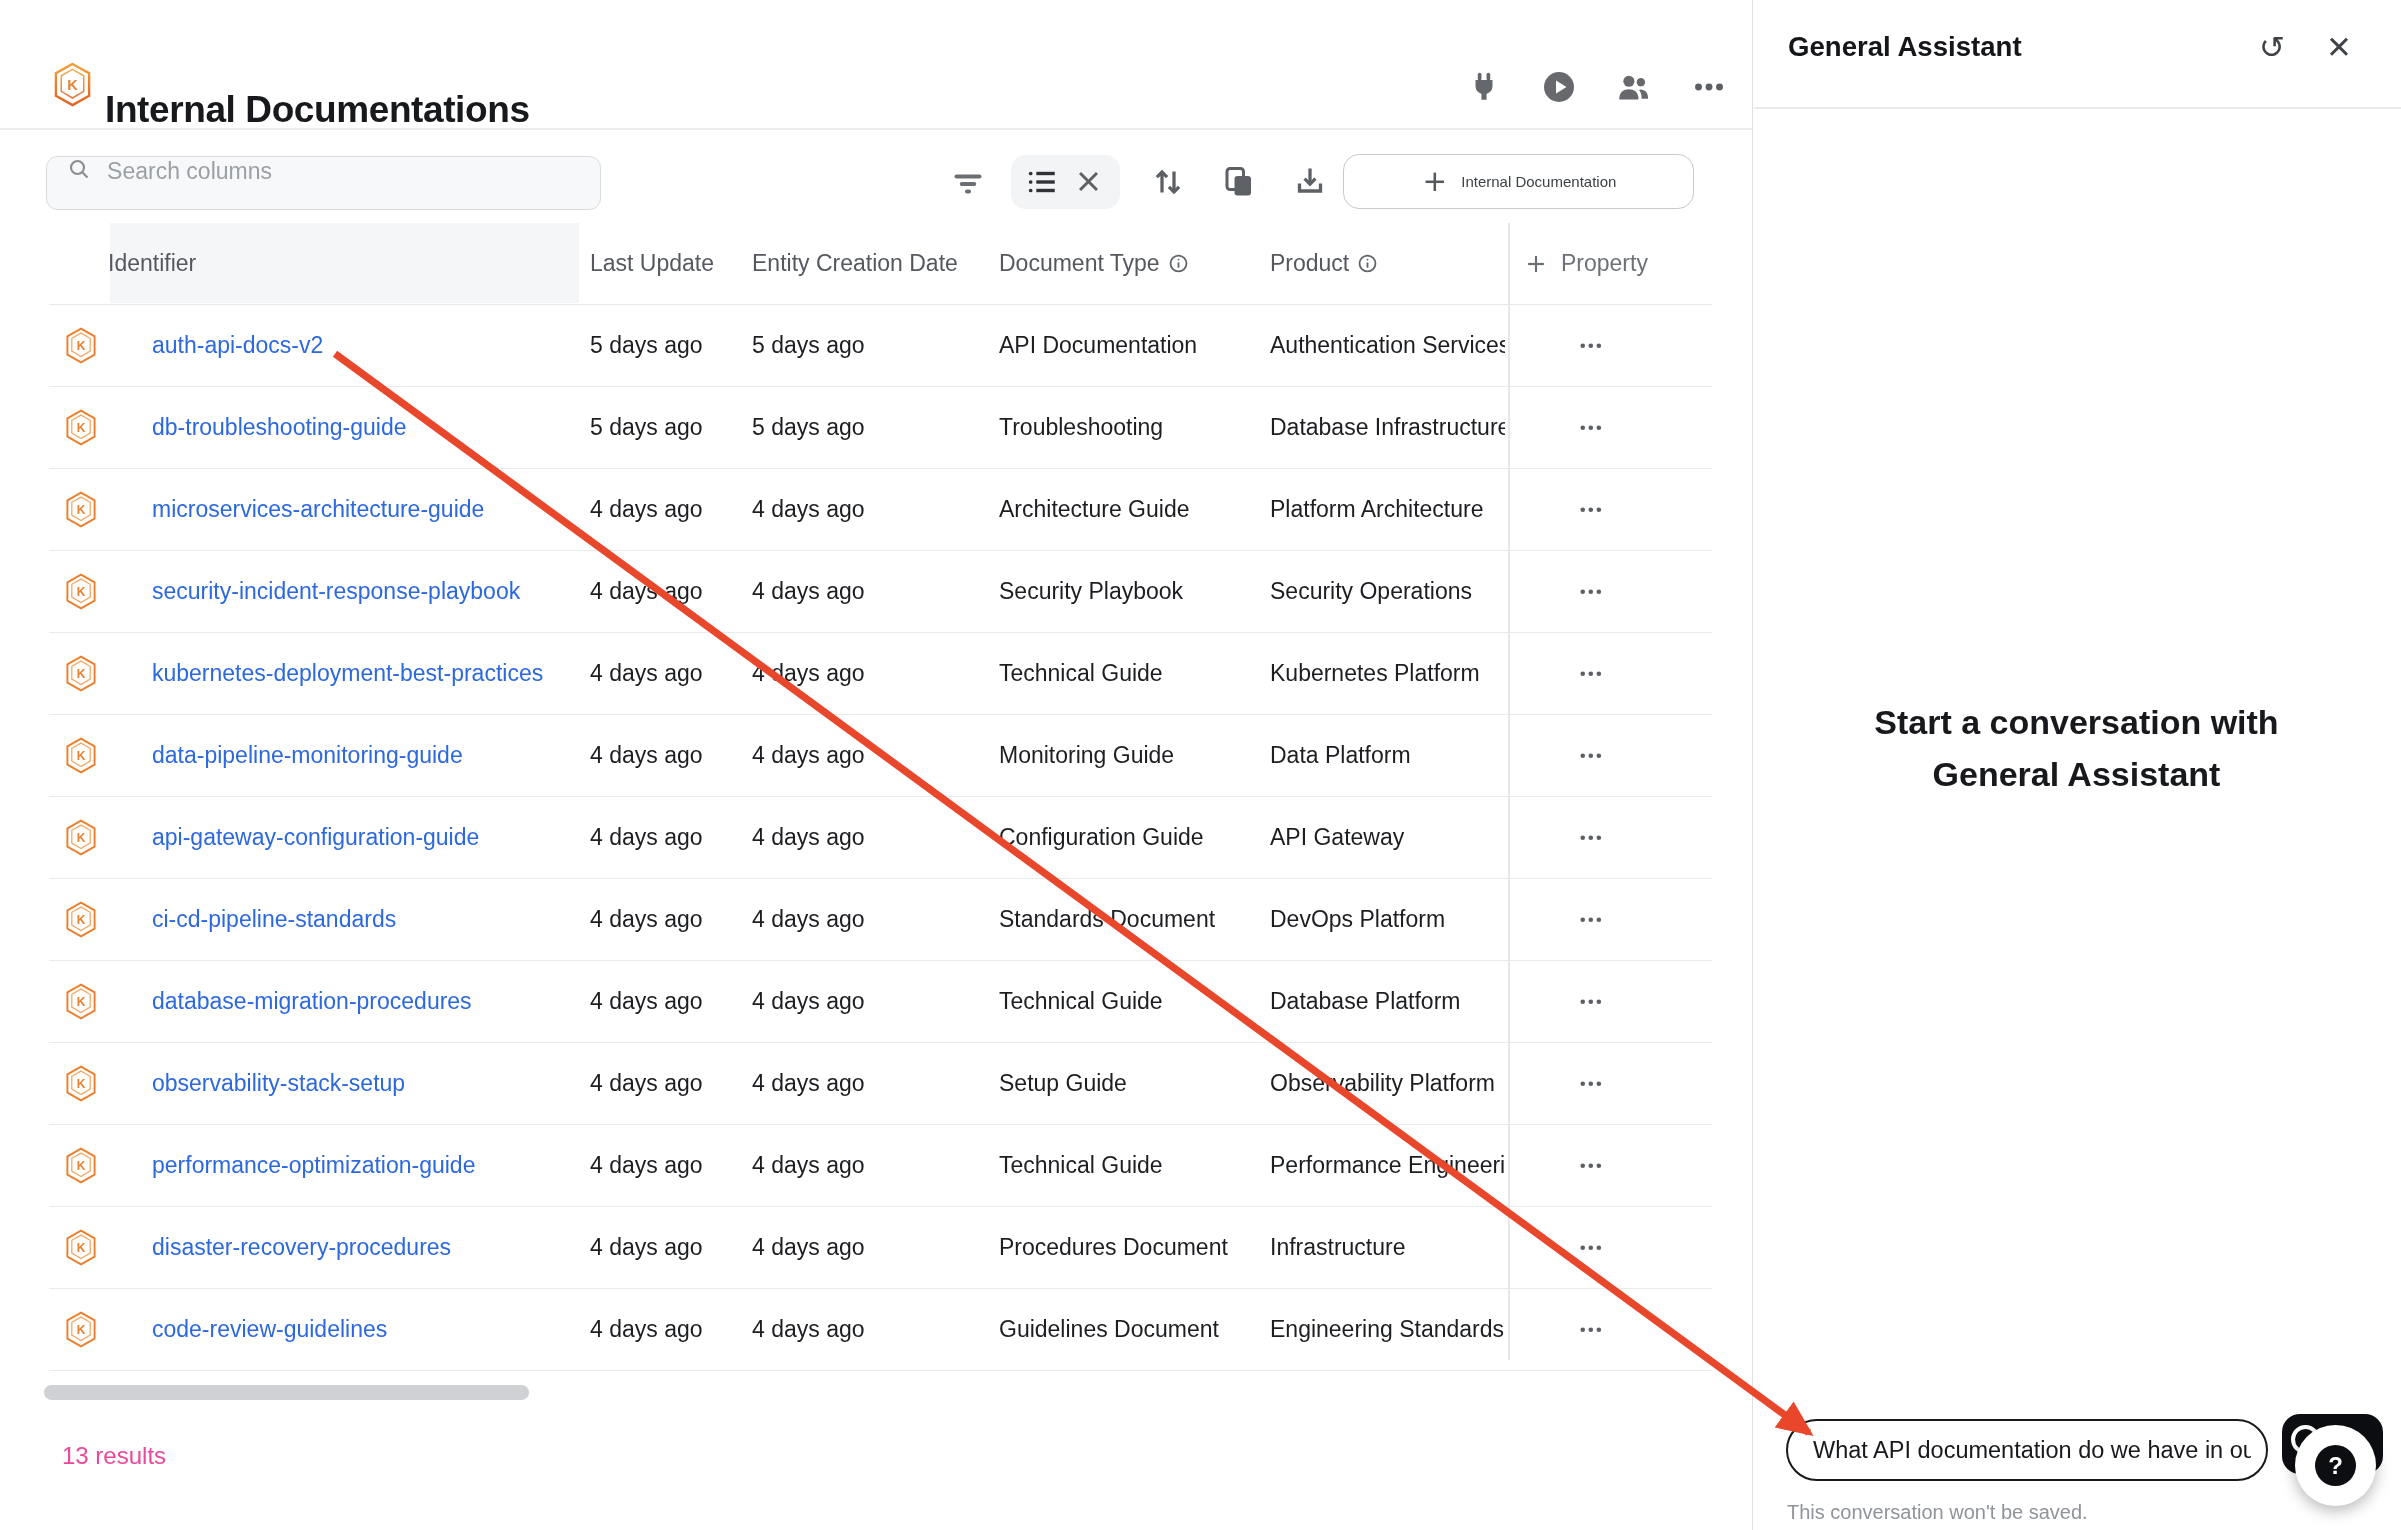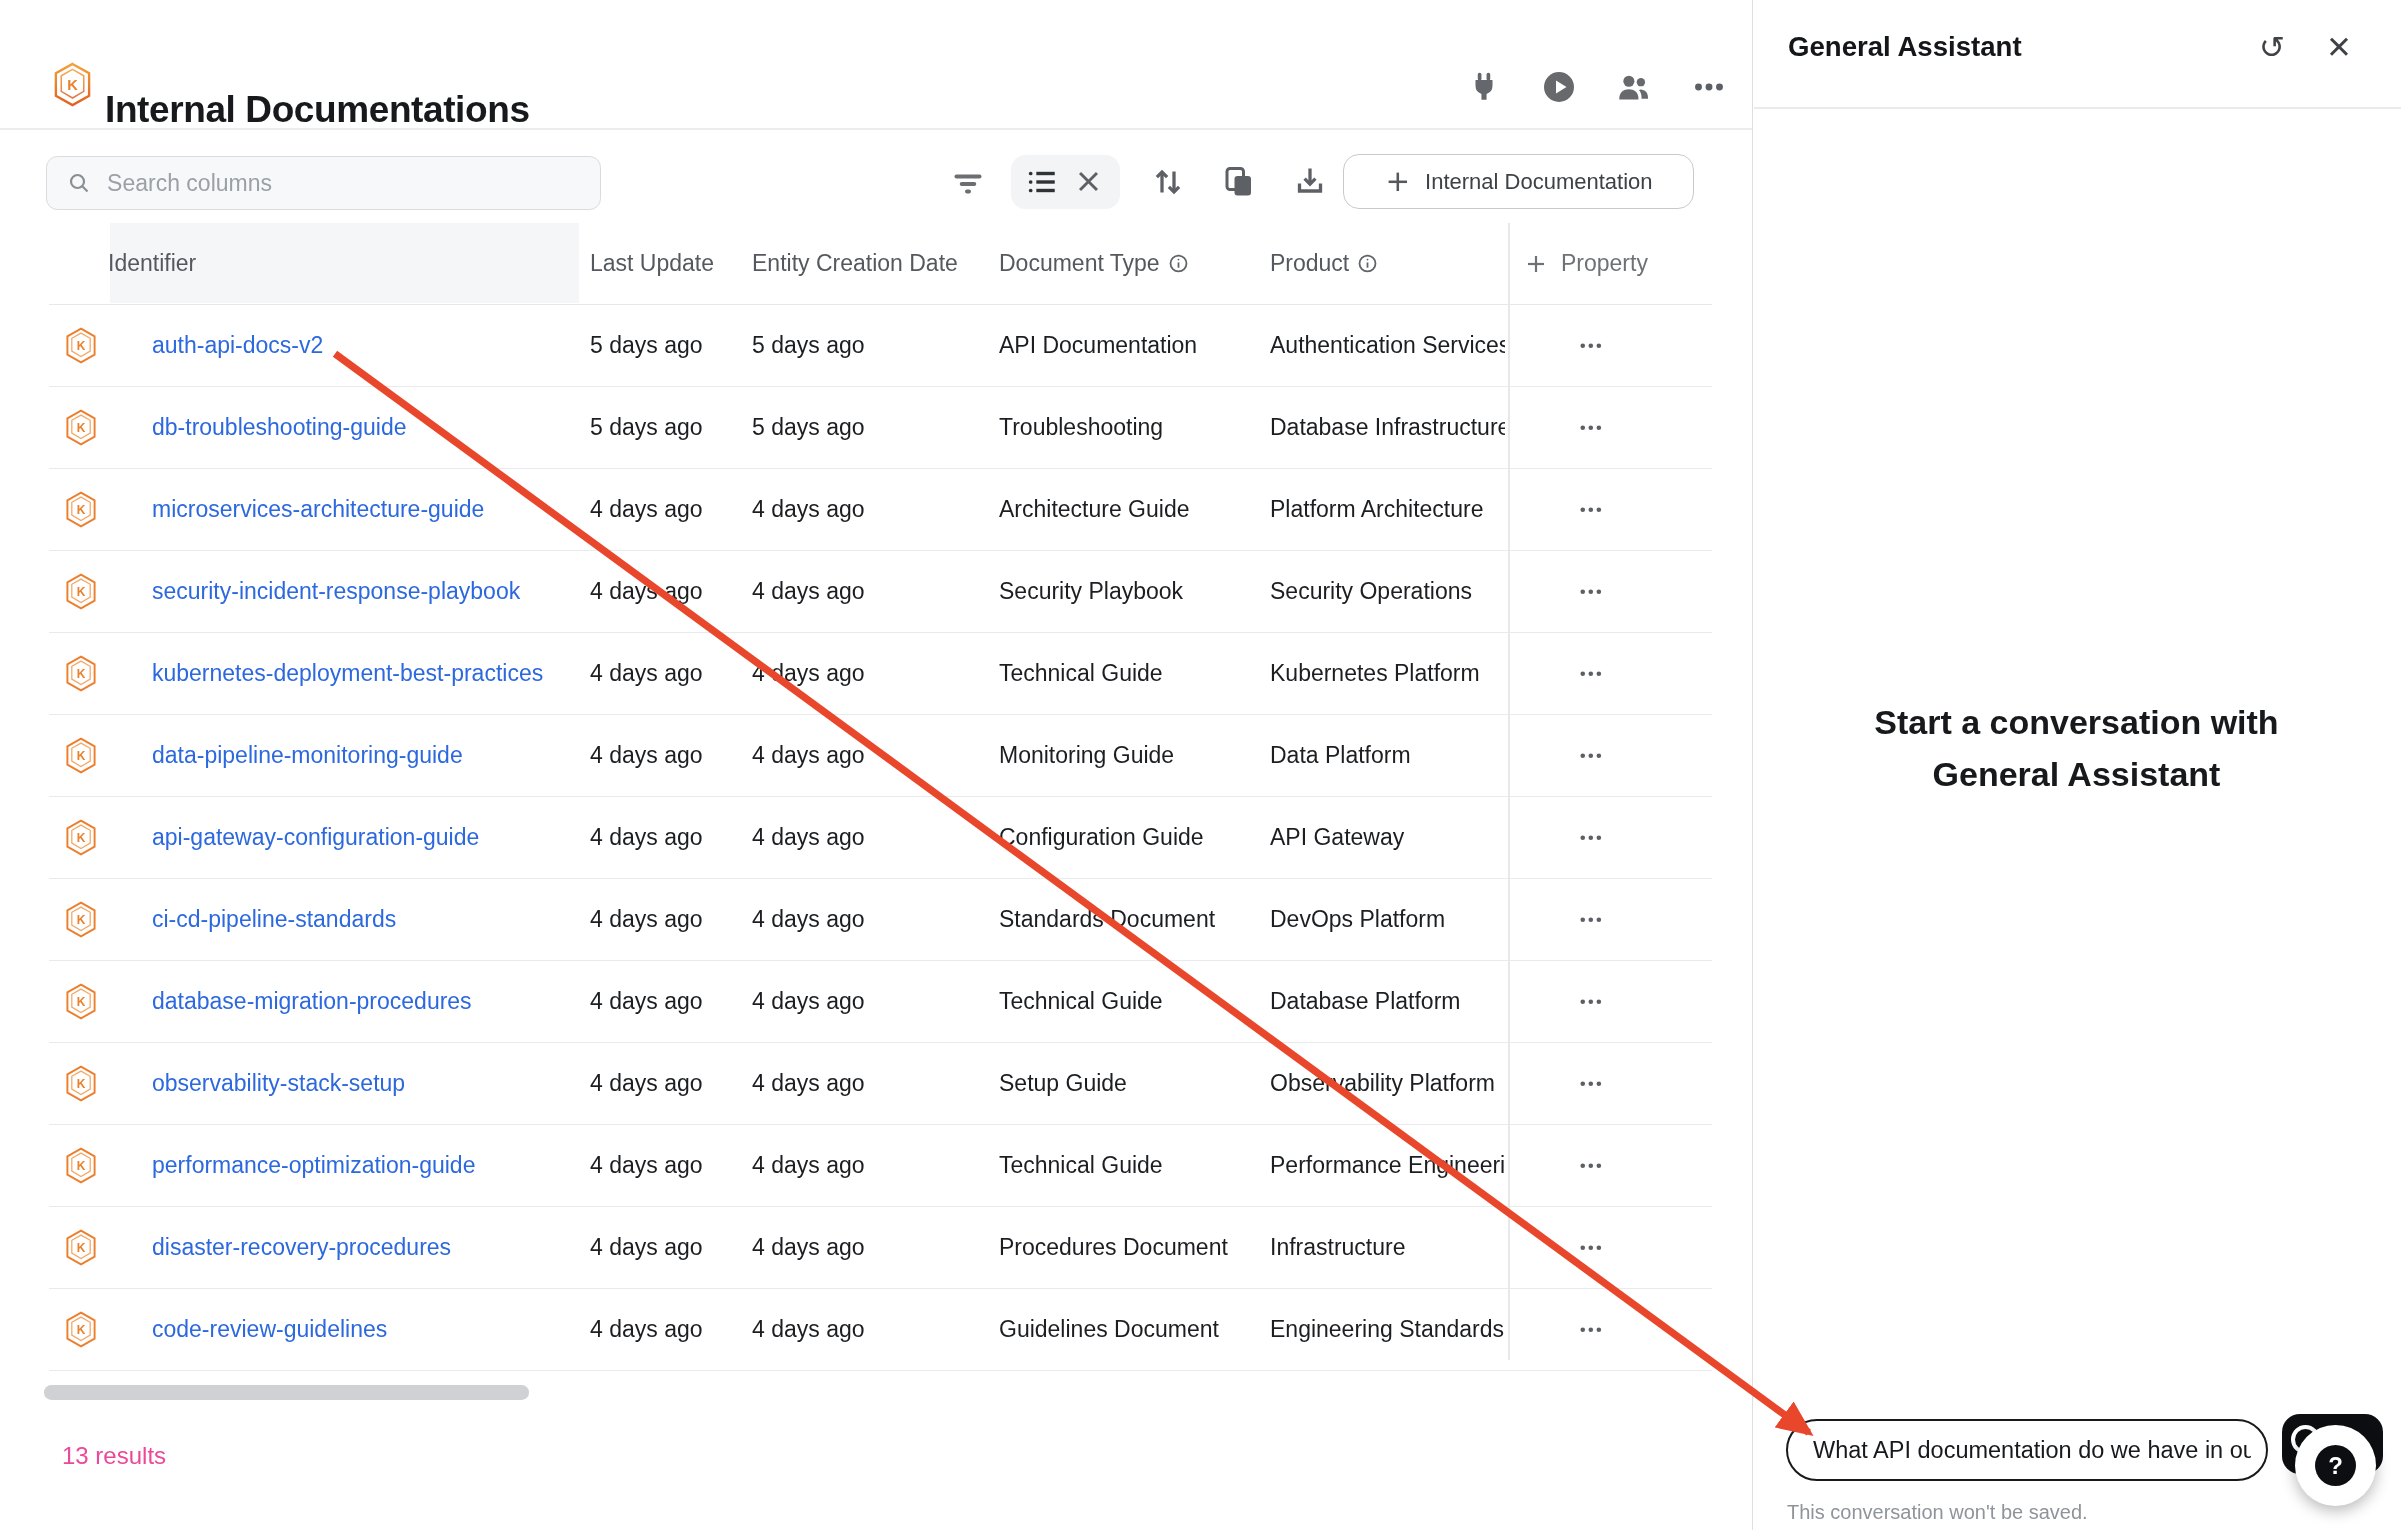--- a/index.html
+++ b/index.html
@@ -9,28 +9,28 @@
 
   
   .page-title{left:105px;top:62px;font-size:37px;font-weight:700;color:#17191c;letter-spacing:-0.4px;line-height:45px;}
   .logo{left:52px;top:62px;width:41px;height:45px;}
   .top-icons{right:673px;top:67px;display:flex;gap:36px;align-items:center;}
   .icon-btn{width:39px;height:39px;display:flex;align-items:center;justify-content:center;cursor:pointer;background:none;border:none;padding:0;}
   .main-divider{left:0;top:128px;width:1752px;height:1.6px;background:#ececee;}
 
   
   .search-box{left:46px;top:156px;width:555px;height:54px;border:1.6px solid #d9dbde;border-radius:11.4px;
-              background:#f7f8f9;display:flex;align-items:center;padding:0 0 0 19.5px;box-sizing:border-box;}
+              background:#f7f8f9;display:flex;align-items:flex-start;padding:0 0 0 19.5px;box-sizing:border-box;}
   .search-box input{border:none;outline:none;background:transparent;font-size:23px;color:#1c1e21;
                     font-family:"Liberation Sans",sans-serif;width:454px;margin-left:14.6px;}
   .search-box input::placeholder{color:#9ba0a6;}
   .tool-row{position:absolute;top:154px;left:941px;height:55px;display:flex;align-items:center;}
   .pill{background:#f2f4f5;border-radius:14.6px;height:54px;display:flex;align-items:center;padding:0 11.4px;gap:8px;}
   .new-btn{left:1343px;top:154px;width:351px;height:55px;border:1.6px solid #c7cacd;border-radius:16px;background:#fff;
-           display:flex;align-items:center;justify-content:center;gap:13px;font-size:22px;color:#3d4247;cursor:pointer;}
+           display:flex;align-items:center;justify-content:center;gap:13px;font-size:15px;color:#3d4247;cursor:pointer;}
 
   
   .table{left:49px;top:223px;width:1663px;}
   .thead{position:relative;height:81px;border-bottom:1.6px solid #e7e8ea;font-size:23px;color:#55595f;}
   .thead .idbg{position:absolute;left:61px;top:0;width:469px;height:80px;background:#f5f6f8;}
   .hcell{position:absolute;top:0;height:81px;display:flex;align-items:center;gap:8px;cursor:pointer;}
   .trow{position:relative;height:81px;border-bottom:1.6px solid #e9eaec;font-size:23px;}
   .cell{position:absolute;top:0;height:81px;display:flex;align-items:center;white-space:nowrap;}
   .c-icon{left:16px;width:36px;}
   .c-id{left:75px;color:#2c68de;font-weight:500;cursor:pointer;margin-left:28px;}

